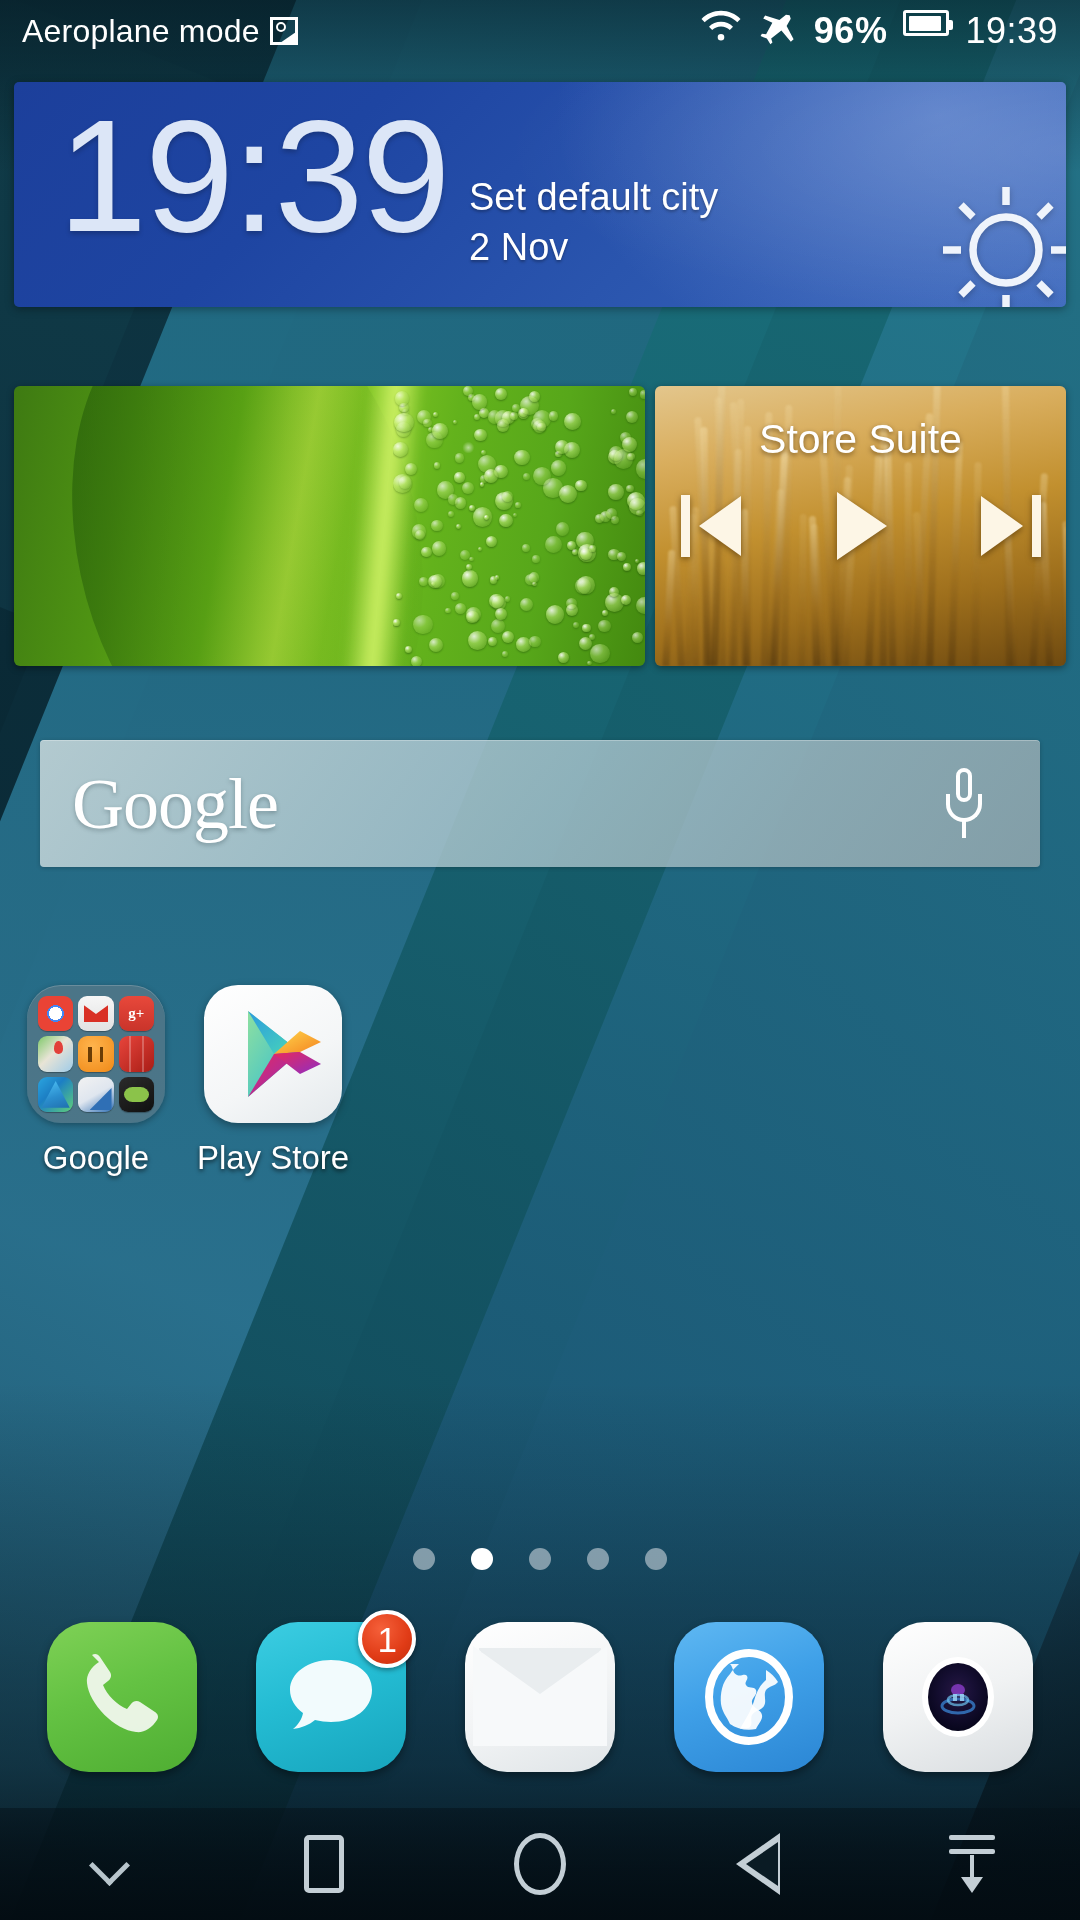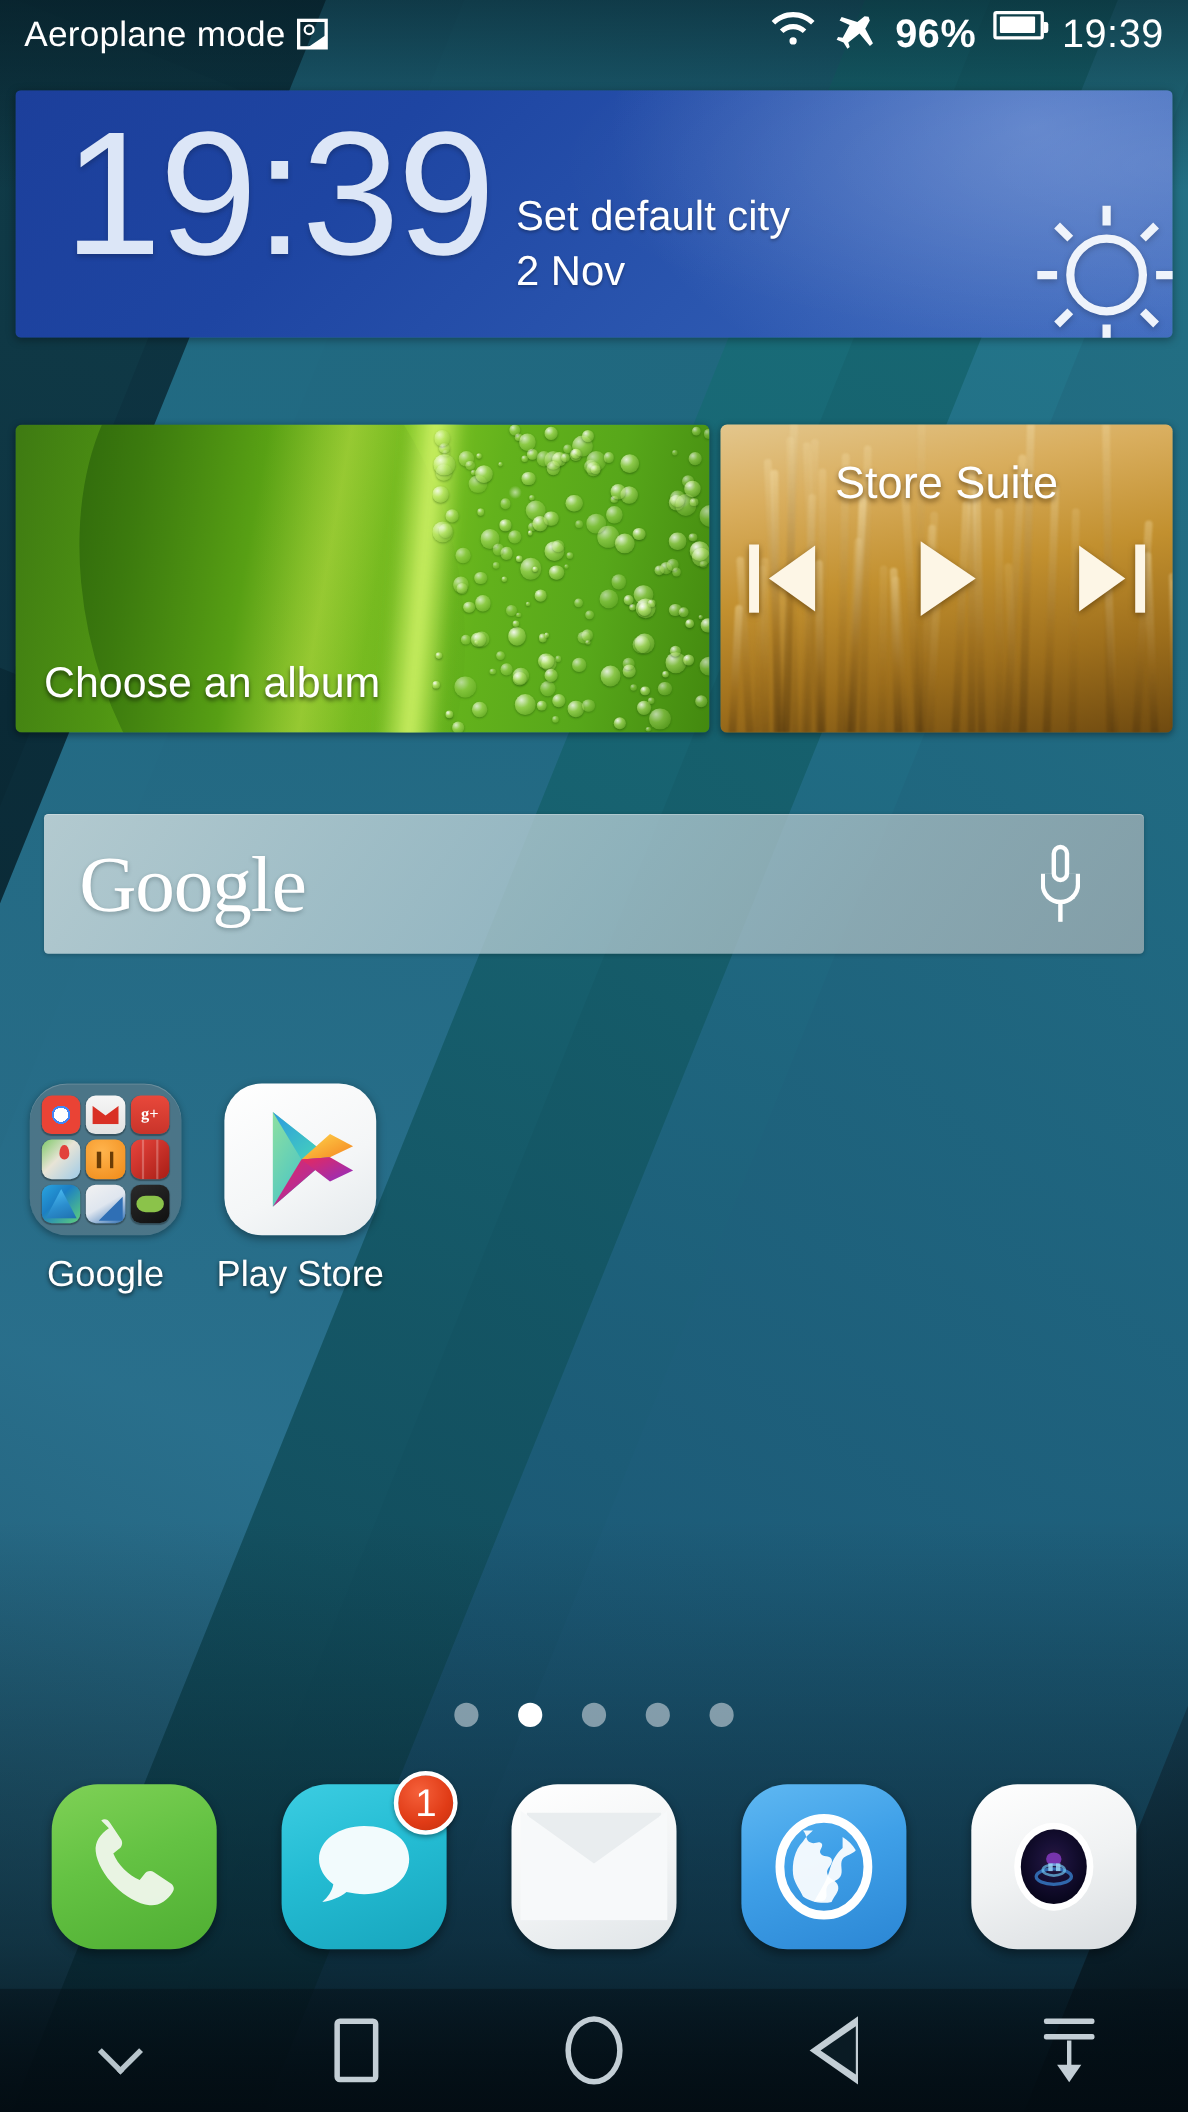--- a/index.html
+++ b/index.html
@@ -486,21 +486,20 @@
         <span class="drop" style="width: 10.8719px; height: 10.8719px; left: 90.2236%; top: 16.6044%; opacity: 0.63;"></span>
         <span class="drop" style="width: 12.1578px; height: 12.1578px; left: 40.5296%; top: 79.357%; opacity: 0.89;"></span>
         <span class="drop" style="width: 16.7358px; height: 16.7358px; left: 67.8644%; top: 9.70224%; opacity: 0.88;"></span>
         <span class="drop" style="width: 8.4085px; height: 8.4085px; left: 91.1663%; top: 63.0845%; opacity: 0.99;"></span>
         <span class="drop" style="width: 14.8302px; height: 14.8302px; left: 91.0772%; top: 18.2816%; opacity: 0.89;"></span>
         <span class="drop" style="width: 4.39588px; height: 4.39588px; left: 33.7207%; top: 57.4046%; opacity: 0.7;"></span>
         <span class="drop" style="width: 17.797px; height: 17.797px; left: 55.8127%; top: 28.8979%; opacity: 0.62;"></span>
         <span class="drop" style="width: 6.24335px; height: 6.24335px; left: 29.1064%; top: 63.5394%; opacity: 0.87;"></span>
         <span class="drop" style="width: 16.3523px; height: 16.3523px; left: 72.1696%; top: 68.4402%; opacity: 0.61;"></span>
       </div>
-    <div class="gw-label">Choose an album</div>
   </div>
 
   <div id="music-widget">
     <div class="wheat" id="wheat-host">
         <span class="stalk" style="left: 38.9153%; height: 154.614px; top: 137.647px; opacity: 0.4; transform: rotate(-3.2deg);"></span>
         <span class="stalk" style="left: 29.2826%; height: 238.965px; top: 66.4917px; opacity: 0.8; transform: rotate(3deg);"></span>
         <span class="stalk" style="left: 14.643%; height: 308.182px; top: -27.4223px; opacity: 0.83; transform: rotate(1.5deg);"></span>
         <span class="stalk" style="left: 26.3576%; height: 275.697px; top: 25.7279px; opacity: 0.51; transform: rotate(1deg);"></span>
         <span class="stalk" style="left: 11.1719%; height: 274.172px; top: 31.1493px; opacity: 0.53; transform: rotate(-2.8deg);"></span>
         <span class="stalk" style="left: 31.216%; height: 275.502px; top: 19.4337px; opacity: 0.48; transform: rotate(1deg);"></span>

